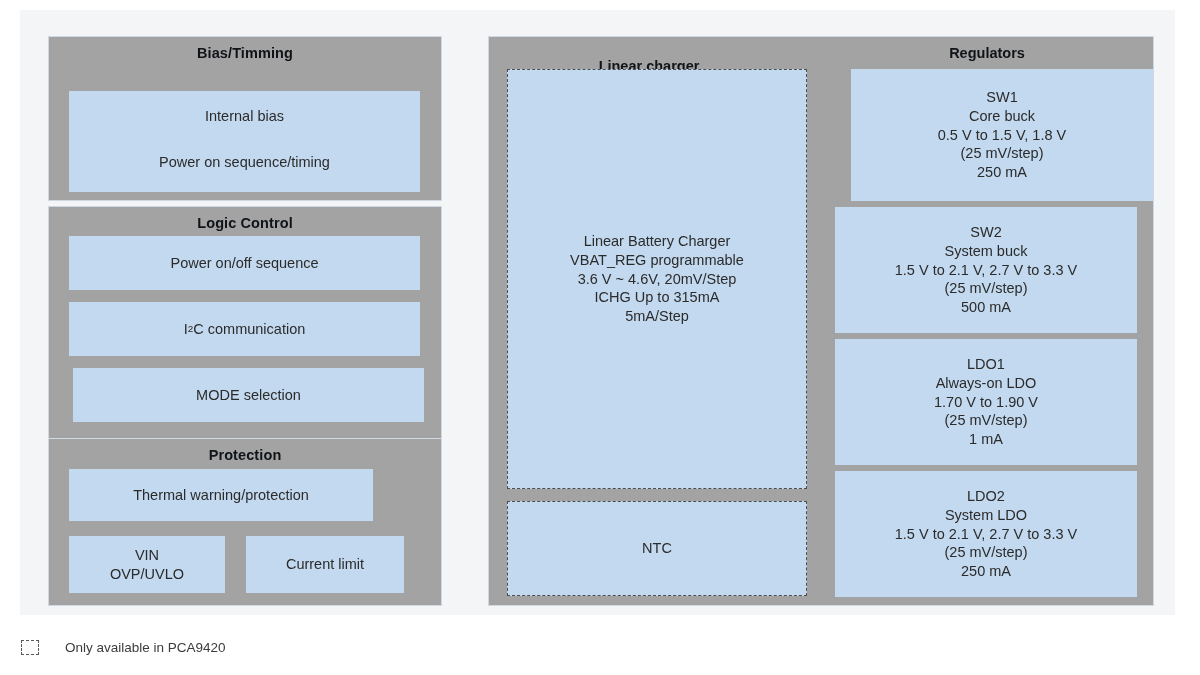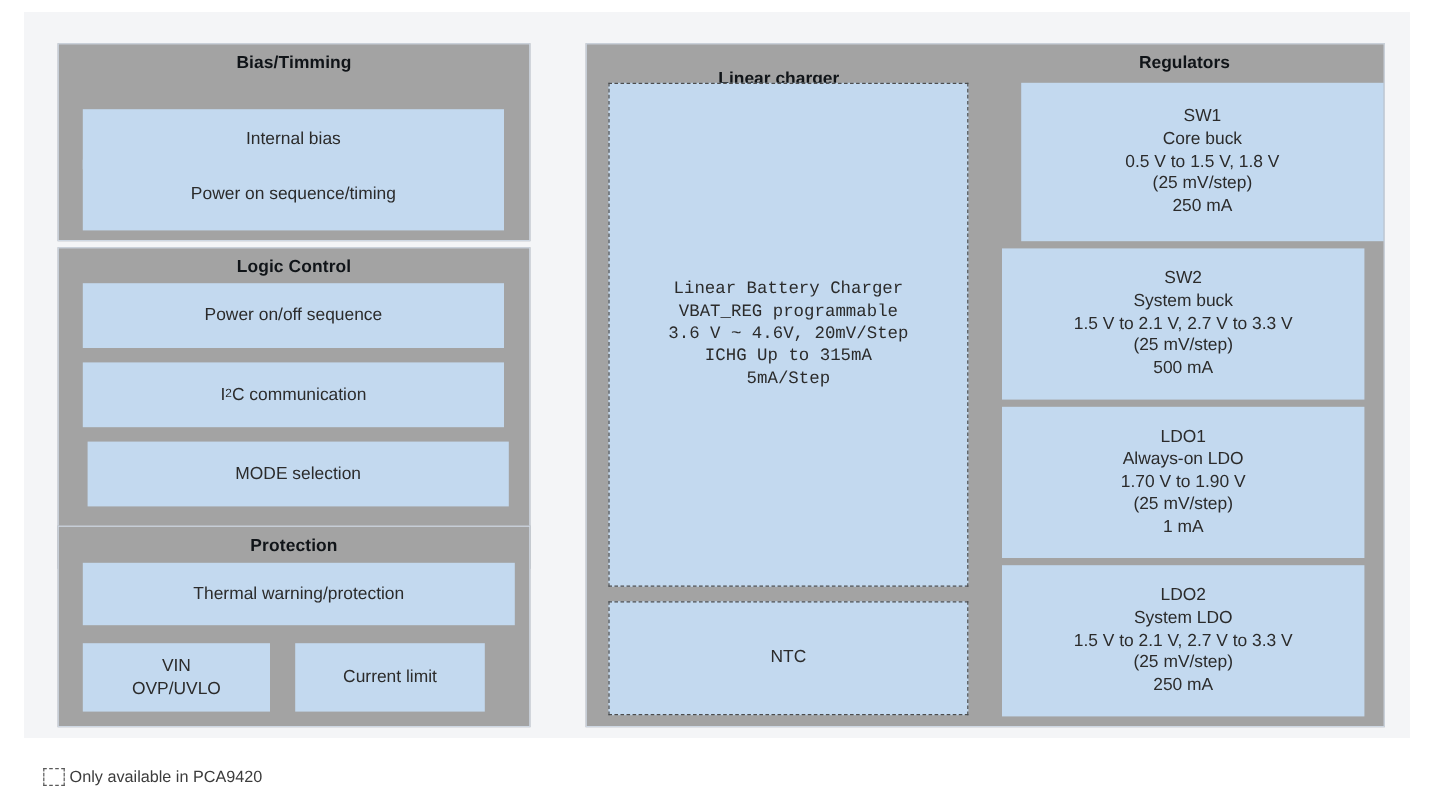--- a/index.html
+++ b/index.html
@@ -72,53 +72,53 @@
   #cell-power-on-seq-timing  { left: 20px; top: 96px;  width: 351px; height: 59px; }
 
   #panel-logic     { left: 28px;  top: 196px; width: 394px; height: 268px; }
   #panel-logic .panel-title { margin-top: 9px; }
   #cell-power-onoff-seq      { left: 20px; top: 29px;  width: 351px; height: 54px; }
   #cell-i2c-comm             { left: 20px; top: 95px;  width: 351px; height: 54px; }
   #cell-mode-selection       { left: 24px; top: 161px; width: 351px; height: 54px; }
 
   #panel-protection { left: 28px; top: 428px; width: 394px; height: 168px; }
   #panel-protection .panel-title { margin-top: 9px; }
-  #cell-thermal              { left: 20px; top: 30px;  width: 360px; height: 52px; }
+  #cell-thermal              { left: 20px; top: 30px;  width: 304px; height: 52px; }
   #cell-vin-ovp-uvlo         { left: 20px; top: 97px;  width: 156px; height: 57px; }
   #cell-current-limit        { left: 197px; top: 97px; width: 158px; height: 57px; }
 
   
   #panel-right { left: 468px; top: 26px; width: 666px; height: 570px; }
   .subtitle {
     position: absolute;
     text-align: center;
     font-size: 14.5px;
     font-weight: bold;
     color: #101418;
     line-height: 1;
   }
   #title-linear-charger { left: 10px;  top: 9px; width: 300px; margin-top: 13px; }
   #title-regulators     { left: 340px; top: 9px; width: 316px; }
 
-  #cell-linear-charger  { left: 18px;  top: 32px;  width: 300px; height: 420px; font-family: Liberation Mono, monospace; }
+  #cell-linear-charger  { left: 18px;  top: 32px;  width: 300px; height: 420px; }
   #cell-ntc             { left: 18px;  top: 464px; width: 300px; height: 95px; }
 
   #cell-sw1             { left: 346px; top: 32px;  width: 302px; height: 132px; margin-left: 16px; }
   #cell-sw2             { left: 346px; top: 170px; width: 302px; height: 126px; }
   #cell-ldo1            { left: 346px; top: 302px; width: 302px; height: 126px; }
   #cell-ldo2            { left: 346px; top: 434px; width: 302px; height: 126px; }
 
   
   #legend {
     position: absolute;
-    left: 36px;
+    left: 21px;
     top: 640px;
     display: flex;
     align-items: center;
-    gap: 4px;
+    gap: 26px;
   }
   #legend-swatch {
     width: 18px;
     height: 15px;
     border: 1.6px dashed #595959;
     box-sizing: border-box;
     background: #ffffff;
   }
   #legend-label {
     font-size: 13.5px;

